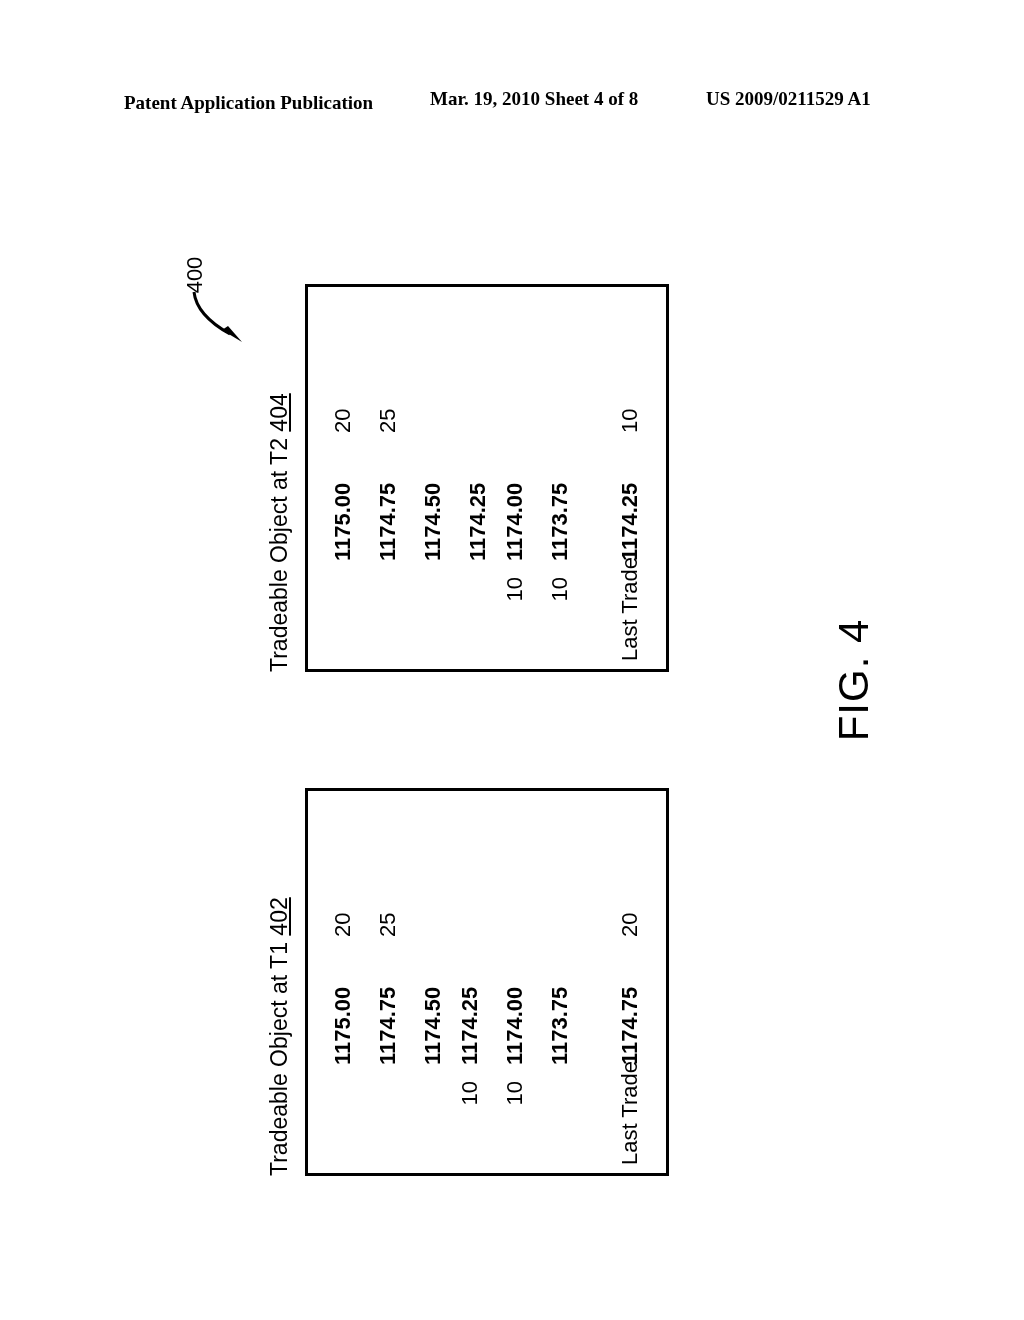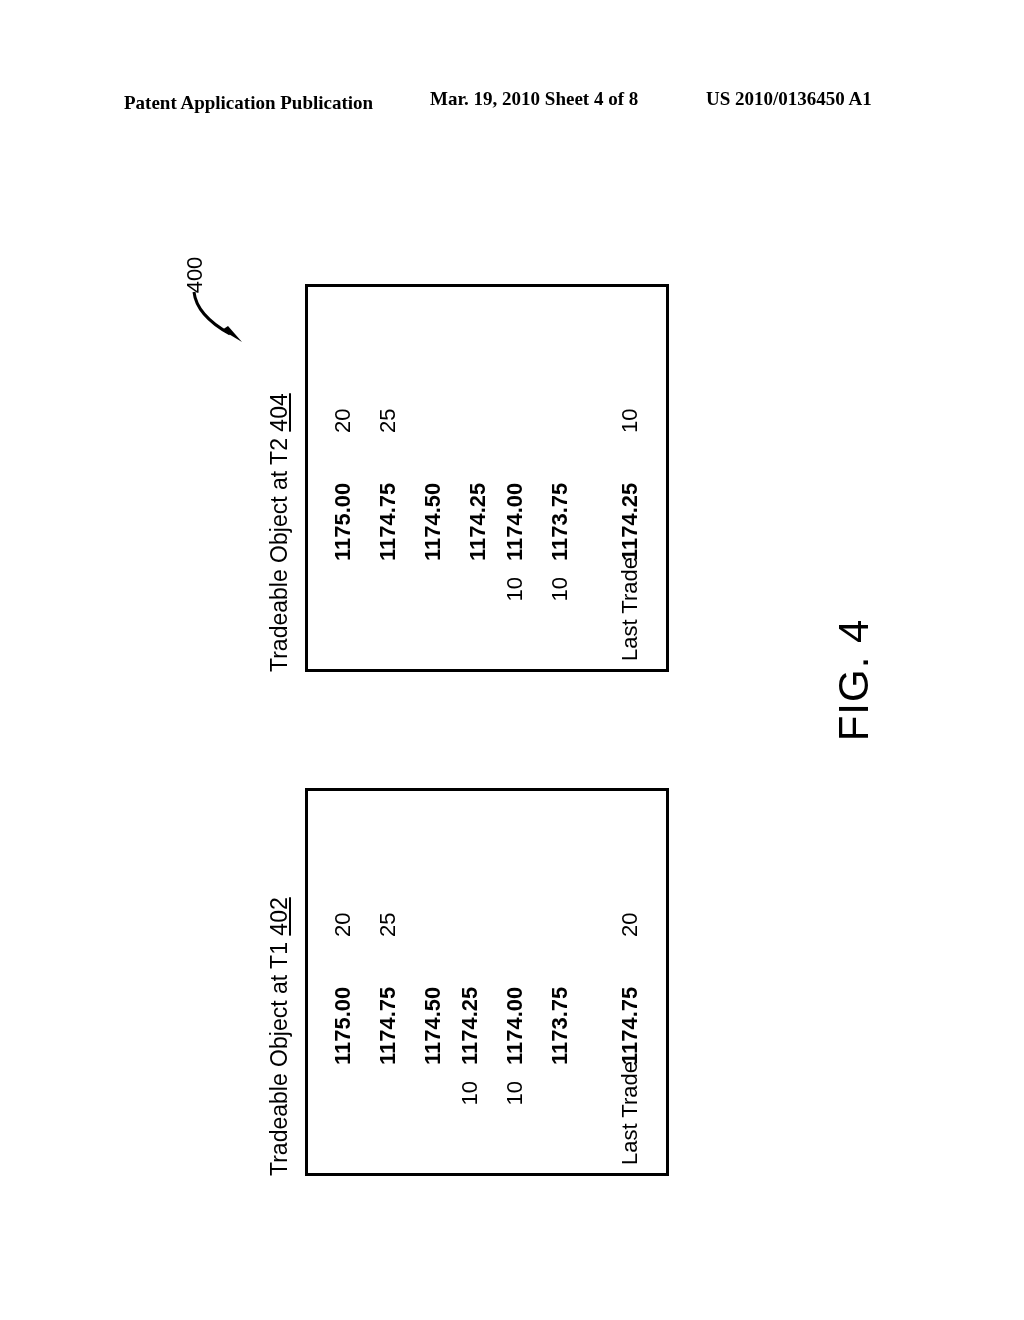--- a/index.html
+++ b/index.html
@@ -141,21 +141,21 @@
   .cell.price  { left: 108px; width: 104px; text-align: left; font-weight: bold; }
   .cell.askq   { left: 236px; width: 60px; text-align: left; }
   .cell.label  { left: 8px;   width: 100px; text-align: left; }
 </style>
 </head>
 <body>
 
 <div class="pub-header">
   <span class="hdr-left">Patent Application Publication</span>
   <span class="hdr-center">Mar. 19, 2010  Sheet 4 of 8</span>
-  <span class="hdr-right">US 2010/0136450 A1</span>
+  <span class="hdr-right">US 2009/0211529 A1</span>
 </div>
 
 <div class="ref-400">400</div>
 <svg class="lead-arrow" viewBox="0 0 70 60">
   <path d="M 8 4 C 10 22, 26 36, 44 46" stroke="#000" stroke-width="3" fill="none"></path>
   <path d="M 56 54 L 36 42 L 42 38 Z" fill="#000"></path>
 </svg>
 
 <div class="book-wrap" id="book-t2">
   <div class="book-rot">

